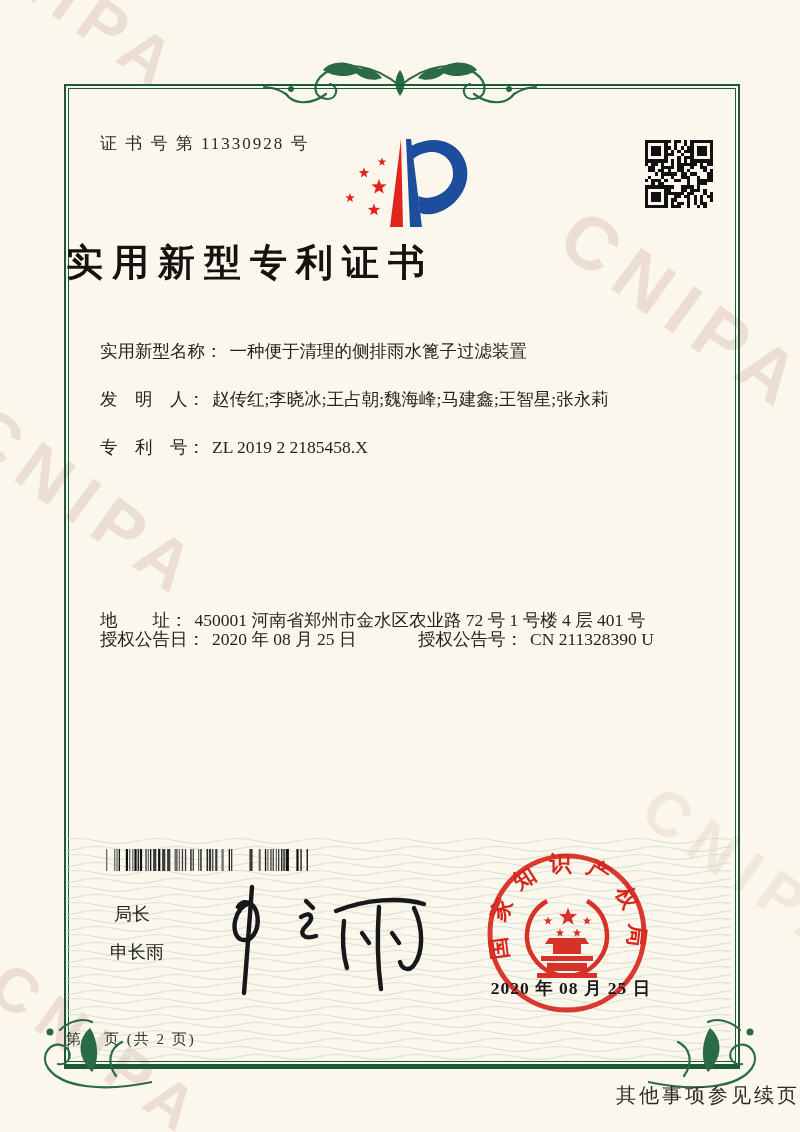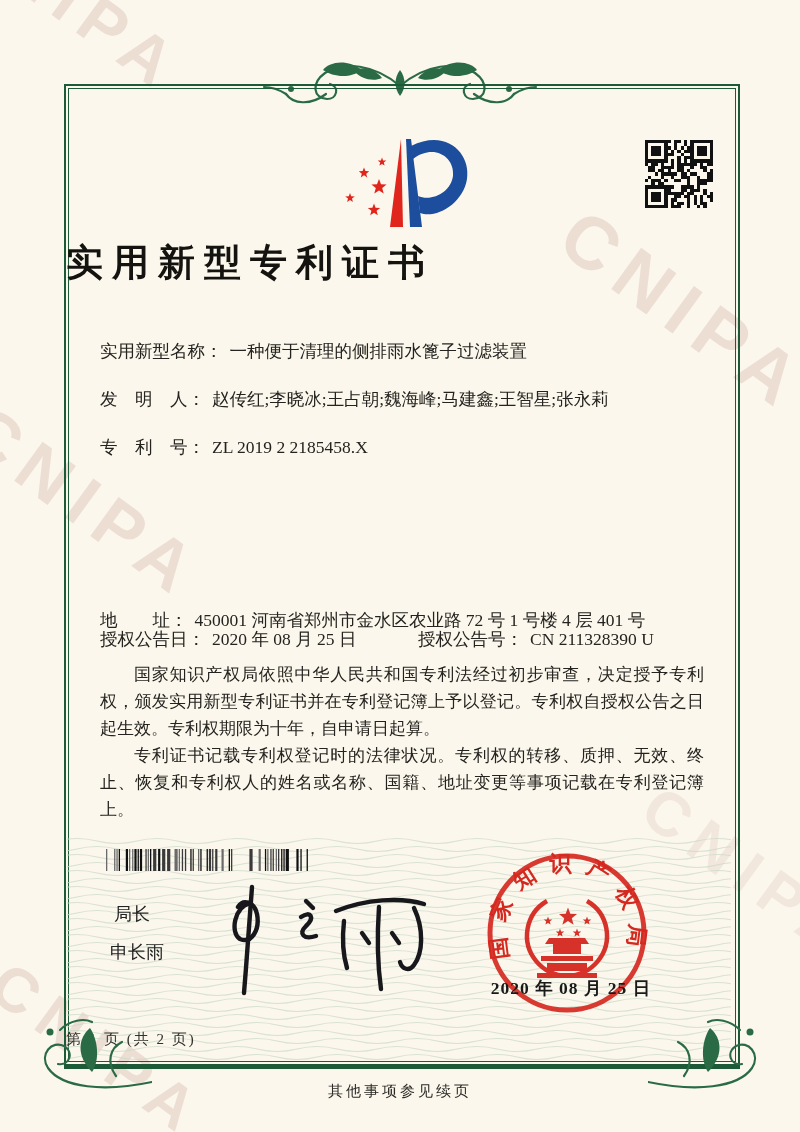--- a/index.html
+++ b/index.html
@@ -32,21 +32,21 @@
   .sig-role{left:48px;top:816px;font-size:18px;font-family:Liberation Serif, serif;color:#222}
   .sig-name{left:44px;top:854px;font-size:18px;font-family:Liberation Sans, sans-serif;color:#222}
   .signature{left:150px;top:795px;width:220px;height:115px}
   .seal{left:411px;top:757px;width:180px;height:180px}
   .seal-ring{font-size:22px;font-weight:bold;letter-spacing:13px;fill:#d5281f;
              font-family:"Liberation Serif","DejaVu Serif",serif}
   .seal-date{left:414px;top:890px;width:182px;text-align:center;font-size:17.5px;font-weight:bold;
              letter-spacing:1px;color:#191919}
   .page-info{left:0;width:100%;top:944px;text-align:left;font-size:15px;letter-spacing:2px;color:#33322e}
   .waves{left:1px;bottom:0;width:664px;height:228px;pointer-events:none}
-  .note{position:absolute;left:0;width:800px;top:1082px;text-align:center;font-size:15px;
+  .note{position:absolute;left:0;width:800px;top:1082px;text-align:right;font-size:20px;
         letter-spacing:3px;color:#2b2a26}
   .ornament{position:absolute;pointer-events:none}
   .orn-top{left:262px;top:52px;width:276px;height:56px}
   .orn-bl{left:30px;top:1010px;width:122px;height:86px}
   .orn-br{left:648px;top:1010px;width:122px;height:86px;transform:scaleX(-1)}
   .green{stroke:#2a6b45;fill:none;stroke-width:2.2;stroke-linecap:round}
   .greenf{fill:#2a6b45;stroke:none}
   .sig-stroke{stroke:#17171c;fill:none;stroke-width:4.4;stroke-linecap:round;stroke-linejoin:round}
 </style>
 </head>
@@ -100,20 +100,21 @@
         <path d="M-50 165 q20 5 40 0 q20 -5 40 0 q20 5 40 0 q20 -5 40 0 q20 5 40 0 q20 -5 40 0 q20 5 40 0 q20 -5 40 0 q20 5 40 0 q20 -5 40 0 q20 5 40 0 q20 -5 40 0 q20 5 40 0 q20 -5 40 0 q20 5 40 0 q20 -5 40 0 q20 5 40 0 q20 -5 40 0 q20 5 40 0 q20 -5 40 0" fill="none" stroke="#c9d9c6" stroke-width="1.1" opacity="0.7"></path>
         <path d="M-30 173 q20 5 40 0 q20 -5 40 0 q20 5 40 0 q20 -5 40 0 q20 5 40 0 q20 -5 40 0 q20 5 40 0 q20 -5 40 0 q20 5 40 0 q20 -5 40 0 q20 5 40 0 q20 -5 40 0 q20 5 40 0 q20 -5 40 0 q20 5 40 0 q20 -5 40 0 q20 5 40 0 q20 -5 40 0 q20 5 40 0 q20 -5 40 0" fill="none" stroke="#c9d9c6" stroke-width="1.1" opacity="0.7"></path>
         <path d="M-50 181 q20 5 40 0 q20 -5 40 0 q20 5 40 0 q20 -5 40 0 q20 5 40 0 q20 -5 40 0 q20 5 40 0 q20 -5 40 0 q20 5 40 0 q20 -5 40 0 q20 5 40 0 q20 -5 40 0 q20 5 40 0 q20 -5 40 0 q20 5 40 0 q20 -5 40 0 q20 5 40 0 q20 -5 40 0 q20 5 40 0 q20 -5 40 0" fill="none" stroke="#c9d9c6" stroke-width="1.1" opacity="0.7"></path>
         <path d="M-30 189 q20 5 40 0 q20 -5 40 0 q20 5 40 0 q20 -5 40 0 q20 5 40 0 q20 -5 40 0 q20 5 40 0 q20 -5 40 0 q20 5 40 0 q20 -5 40 0 q20 5 40 0 q20 -5 40 0 q20 5 40 0 q20 -5 40 0 q20 5 40 0 q20 -5 40 0 q20 5 40 0 q20 -5 40 0 q20 5 40 0 q20 -5 40 0" fill="none" stroke="#c9d9c6" stroke-width="1.1" opacity="0.7"></path>
         <path d="M-50 197 q20 5 40 0 q20 -5 40 0 q20 5 40 0 q20 -5 40 0 q20 5 40 0 q20 -5 40 0 q20 5 40 0 q20 -5 40 0 q20 5 40 0 q20 -5 40 0 q20 5 40 0 q20 -5 40 0 q20 5 40 0 q20 -5 40 0 q20 5 40 0 q20 -5 40 0 q20 5 40 0 q20 -5 40 0 q20 5 40 0 q20 -5 40 0" fill="none" stroke="#c9d9c6" stroke-width="1.1" opacity="0.7"></path>
         <path d="M-30 205 q20 5 40 0 q20 -5 40 0 q20 5 40 0 q20 -5 40 0 q20 5 40 0 q20 -5 40 0 q20 5 40 0 q20 -5 40 0 q20 5 40 0 q20 -5 40 0 q20 5 40 0 q20 -5 40 0 q20 5 40 0 q20 -5 40 0 q20 5 40 0 q20 -5 40 0 q20 5 40 0 q20 -5 40 0 q20 5 40 0 q20 -5 40 0" fill="none" stroke="#c9d9c6" stroke-width="1.1" opacity="0.7"></path>
         <path d="M-50 213 q20 5 40 0 q20 -5 40 0 q20 5 40 0 q20 -5 40 0 q20 5 40 0 q20 -5 40 0 q20 5 40 0 q20 -5 40 0 q20 5 40 0 q20 -5 40 0 q20 5 40 0 q20 -5 40 0 q20 5 40 0 q20 -5 40 0 q20 5 40 0 q20 -5 40 0 q20 5 40 0 q20 -5 40 0 q20 5 40 0 q20 -5 40 0" fill="none" stroke="#c9d9c6" stroke-width="1.1" opacity="0.7"></path>
         <path d="M-30 221 q20 5 40 0 q20 -5 40 0 q20 5 40 0 q20 -5 40 0 q20 5 40 0 q20 -5 40 0 q20 5 40 0 q20 -5 40 0 q20 5 40 0 q20 -5 40 0 q20 5 40 0 q20 -5 40 0 q20 5 40 0 q20 -5 40 0 q20 5 40 0 q20 -5 40 0 q20 5 40 0 q20 -5 40 0 q20 5 40 0 q20 -5 40 0" fill="none" stroke="#c9d9c6" stroke-width="1.1" opacity="0.7"></path>
       </svg>
 
+    <div class="cert-no">证 书 号 第 11330928 号</div>
 
     <svg class="logo" viewBox="0 0 150 112">
       <polygon fill="#e0251c" points="69,15 71,103 58,103"></polygon>
       <polygon fill="#1c4e9d" points="74,15 79,15 90,103 78,103"></polygon>
       <path fill="#1c4e9d" d="M79,22 C115,4 139,30 135,55 C131,80 104,95 88,89 L86,72
                C100,78 119,68 121,52 C123,33 102,19 81,35 Z"></path>
       <g id="logo-stars">
           <polygon points="50.0,33.5 51.1,36.5 54.3,36.6 51.8,38.6 52.6,41.6 50.0,39.9 47.4,41.6 48.2,38.6 45.7,36.6 48.9,36.5" fill="#e0251c"></polygon>
           <polygon points="32.0,43.5 33.4,47.1 37.2,47.3 34.2,49.7 35.2,53.4 32.0,51.3 28.8,53.4 29.8,49.7 26.8,47.3 30.6,47.1" fill="#e0251c"></polygon>
           <polygon points="47.0,55.0 49.0,60.3 54.6,60.5 50.2,64.0 51.7,69.5 47.0,66.4 42.3,69.5 43.8,64.0 39.4,60.5 45.0,60.3" fill="#e0251c"></polygon>
@@ -387,24 +388,20 @@
     <div class="row" style="top:522px">
       <span class="lb">地　　址：</span><span class="vl">450001 河南省郑州市金水区农业路 72 号 1 号楼 4 层 401 号</span>
     </div>
     <div class="row" style="top:541px;width:604px">
       <span class="lb">授权公告日：</span><span class="vl">2020 年 08 月 25 日</span>
       <span class="grant-no">
         <span class="lb">授权公告号：</span><span class="vl">CN 211328390 U</span>
       </span>
     </div>
 
-    <div class="bodytext">
-      <p>国家知识产权局依照中华人民共和国专利法经过初步审查，决定授予专利权，颁发实用新型专利证书并在专利登记簿上予以登记。专利权自授权公告之日起生效。专利权期限为十年，自申请日起算。</p>
-      <p>专利证书记载专利权登记时的法律状况。专利权的转移、质押、无效、终止、恢复和专利权人的姓名或名称、国籍、地址变更等事项记载在专利登记簿上。</p>
-    </div>
 
     <svg class="barcode" id="barcodeSvg" viewBox="0 0 205 22" preserveAspectRatio="none">
         <rect x="0.0" y="0" width="1.3" height="22" fill="#6a6a6a"></rect>
         <rect x="8.1" y="0" width="1.3" height="22" fill="#6a6a6a"></rect>
         <rect x="10.4" y="0" width="1.3" height="22" fill="#6a6a6a"></rect>
         <rect x="12.7" y="0" width="1.3" height="22" fill="#101010"></rect>
         <rect x="19.8" y="0" width="2.2" height="22" fill="#101010"></rect>
         <rect x="23.0" y="0" width="1.3" height="22" fill="#6a6a6a"></rect>
         <rect x="26.1" y="0" width="1.3" height="22" fill="#6a6a6a"></rect>
         <rect x="28.4" y="0" width="2.2" height="22" fill="#101010"></rect>

